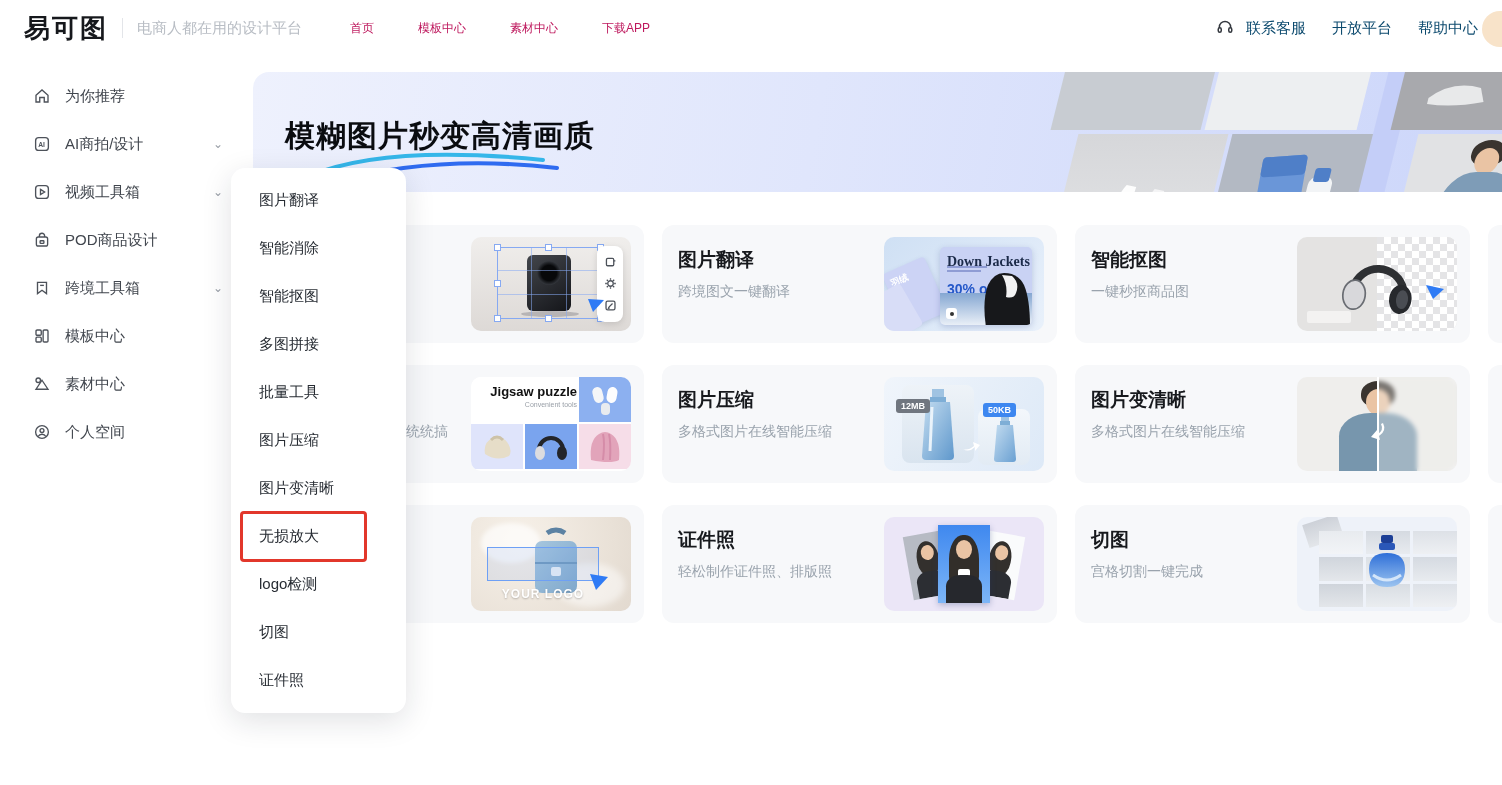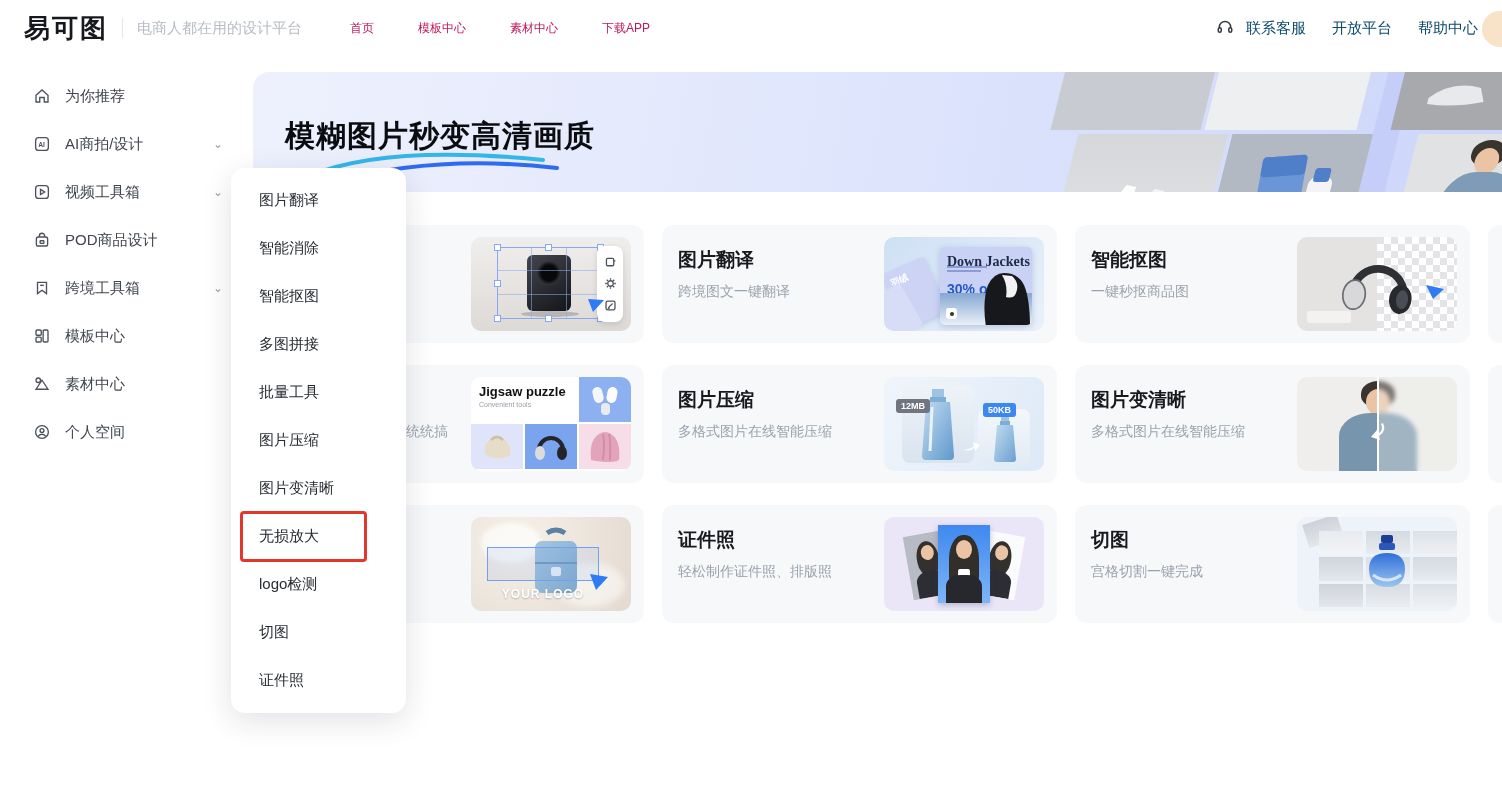--- a/index.html
+++ b/index.html
@@ -308,21 +308,21 @@
         </svg>
         <svg class="cursor-icon" style="right:12px; top:46px;" width="20" height="18" viewBox="0 0 20 18">
             <polygon points="1,2 19,6 8,16" fill="#2f7bf5"></polygon>
           </svg>
       </div>
     </div>
 
     <div class="card">
       <div class="frag">统统搞</div>
       <div class="thumb" style="background:#fff; display:grid; grid-template-columns:52px 52px 52px; grid-template-rows:45px 45px; gap:2px;">
-        <div style="grid-column:1/3; background:#fff; padding:7px 0 0 8px;">
+        <div style="grid-column:1/3; background:#fff; padding:7px 0 0 8px;text-align:right;">
           <div style="font-size:13px; font-weight:800; color:#111;">Jigsaw puzzle</div>
           <div style="font-size:7px; color:#9aa0a8; margin-top:2px;">Convenient tools</div>
         </div>
         <div style="background:#8cb0f0; position:relative;">
           <svg width="52" height="45" viewBox="0 0 52 45">
               <rect x="14" y="10" width="10" height="16" rx="5" fill="#f5f6f8" transform="rotate(-14 19 18)"></rect>
               <rect x="28" y="10" width="10" height="16" rx="5" fill="#fdfdfe" transform="rotate(10 33 18)"></rect>
               <rect x="22" y="26" width="9" height="12" rx="4" fill="#e8ebef"></rect>
             </svg>
         </div>

